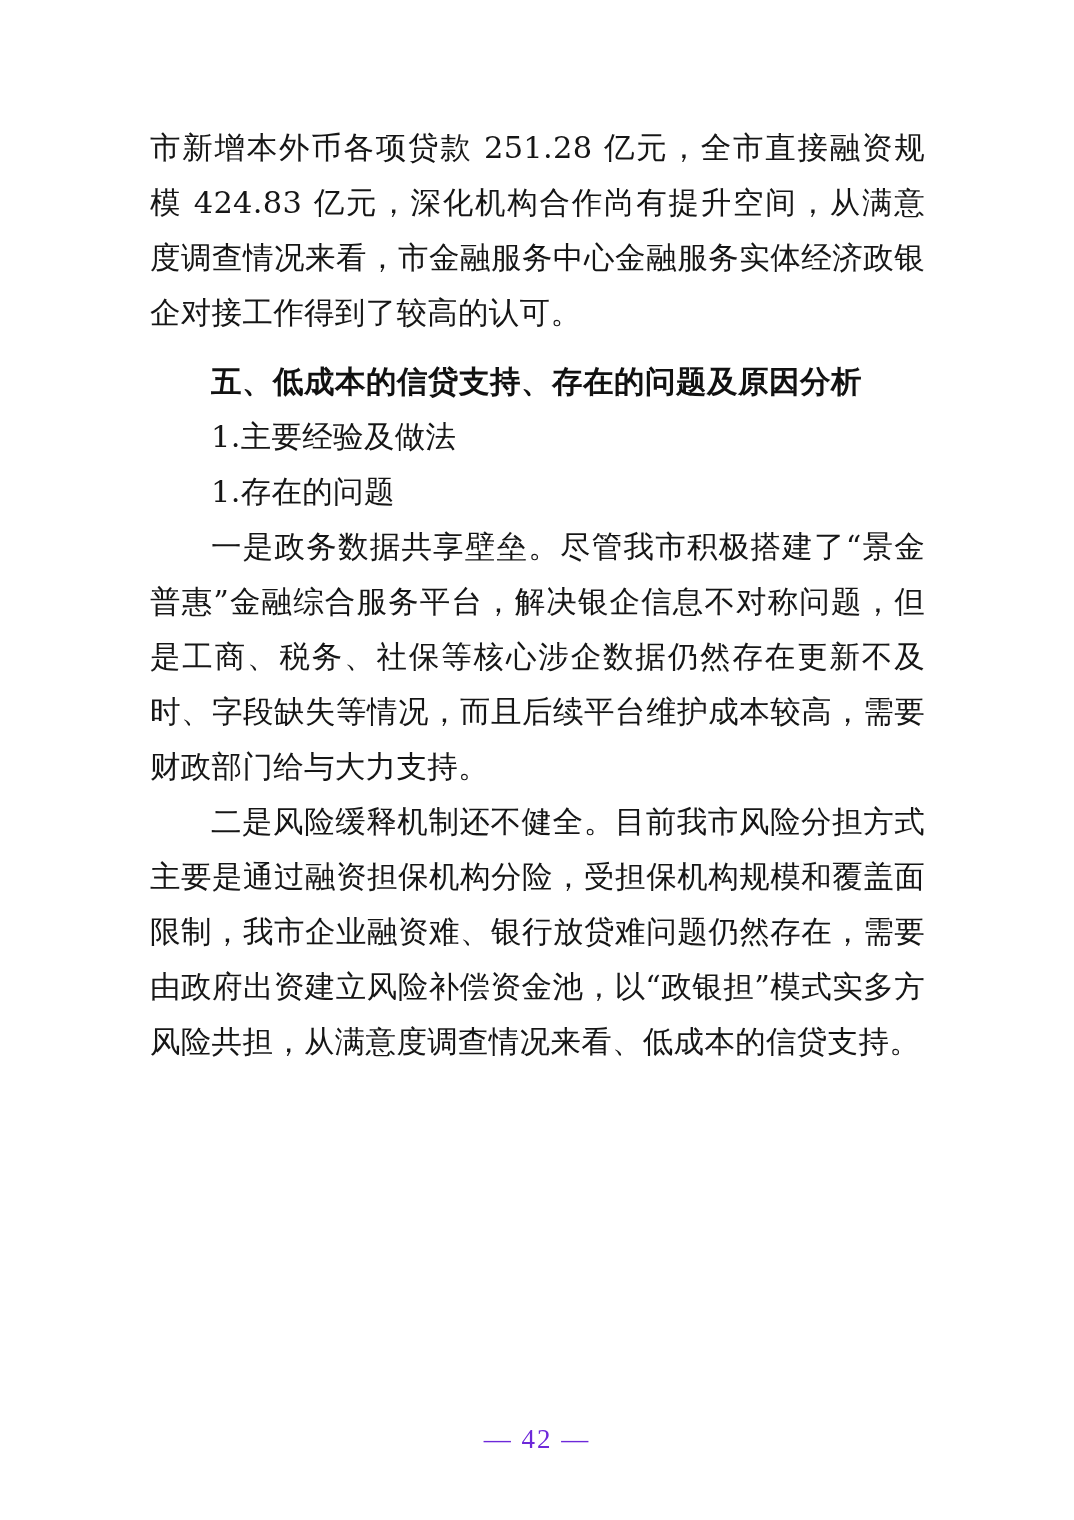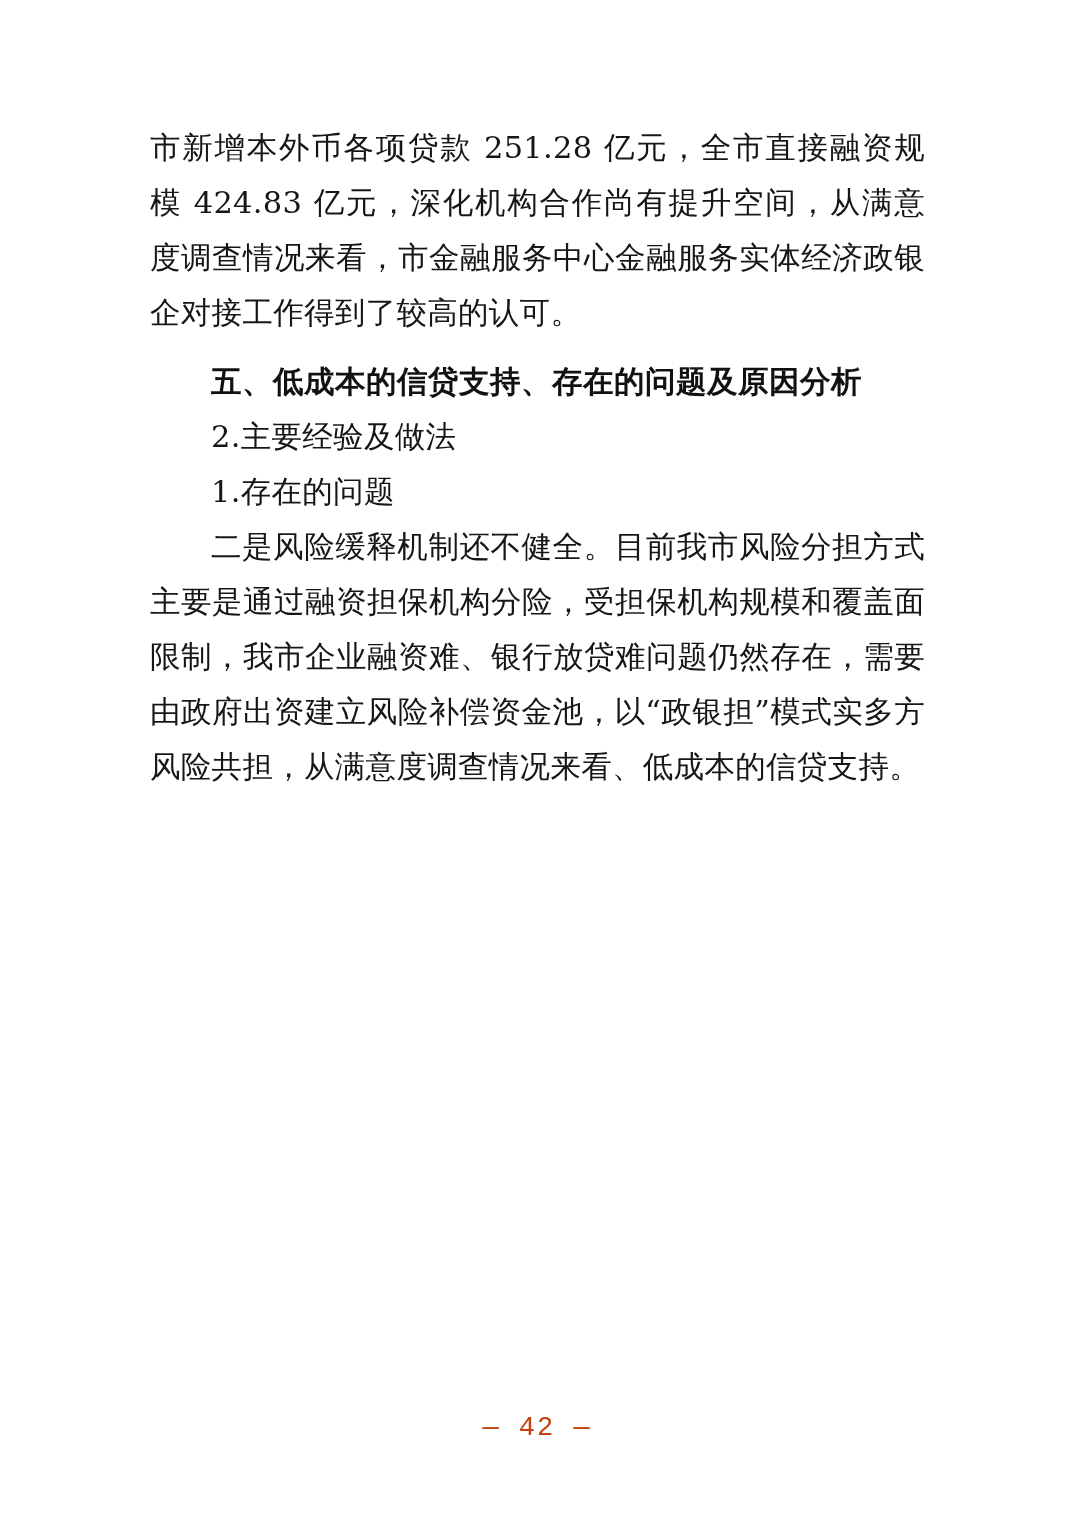--- a/index.html
+++ b/index.html
@@ -43,42 +43,43 @@
     font-weight: bold;
     text-indent: 2em;
     font-family: "DejaVu Sans", "Liberation Sans", sans-serif;
     letter-spacing: 0.5px;
     color: #111111;
   }
   .page-footer {
     position: absolute;
     left: 0;
     right: 0;
-    bottom: 77px;
+    bottom: 65px;
     text-align: center;
     font-size: 27px;
-    font-family: Liberation Mono, monospace;
-    color: #c2410c;
+    font-family: Liberation Serif, serif;
+    color: #6d28d9;
     letter-spacing: 2px;
   }
 </style>
 </head>
 <body>
 
 <div class="page">
   <div class="content">
 
     <p class="body-text">市新增本外币各项贷款 251.28 亿元，全市直接融资规模 424.83 亿元，深化机构合作尚有提升空间，从满意度调查情况来看，市金融服务中心金融服务实体经济政银企对接工作得到了较高的认可。</p>
 
     <h2 class="section-heading">五、低成本的信贷支持、存在的问题及原因分析</h2>
 
-    <p class="body-text indent">2.主要经验及做法</p>
+    <p class="body-text indent">1.主要经验及做法</p>
 
 
     <p class="body-text indent">1.存在的问题</p>
 
+    <p class="body-text indent">一是政务数据共享壁垒。尽管我市积极搭建了“景金普惠”金融综合服务平台，解决银企信息不对称问题，但是工商、税务、社保等核心涉企数据仍然存在更新不及时、字段缺失等情况，而且后续平台维护成本较高，需要财政部门给与大力支持。</p>
 
     <p class="body-text indent">二是风险缓释机制还不健全。目前我市风险分担方式主要是通过融资担保机构分险，受担保机构规模和覆盖面限制，我市企业融资难、银行放贷难问题仍然存在，需要由政府出资建立风险补偿资金池，以“政银担”模式实多方风险共担，从满意度调查情况来看、低成本的信贷支持。</p>
 
   </div>
 
   <div class="page-footer">— 42 —</div>
 </div>
 
 </body></html>

